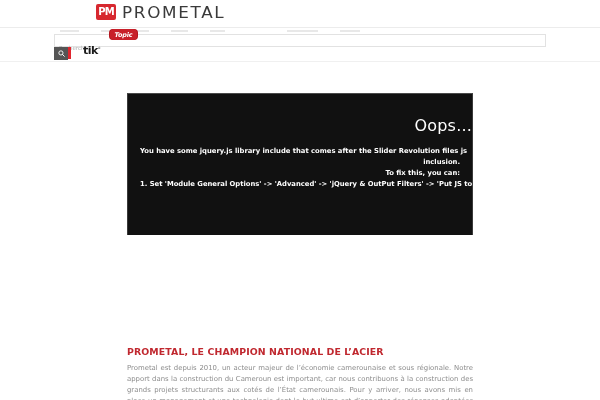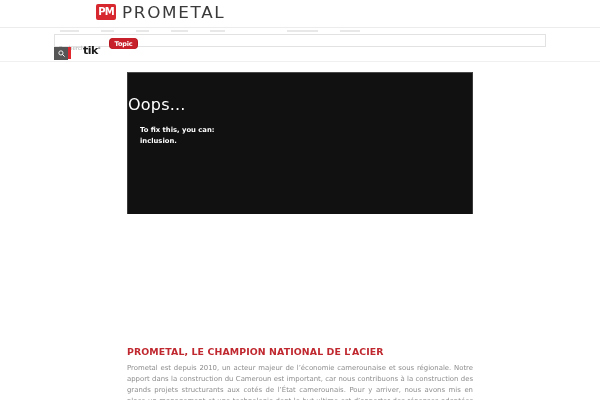--- a/index.html
+++ b/index.html
@@ -20,26 +20,26 @@
     .search-bar { position: absolute; left: 54px; top: 34px; width: 492px; height: 13px; border: 1px solid #e2e2e2; background: #fff; }
     .search-bar input { width: 100%; height: 100%; border: none; outline: none; font-family: "DejaVu Sans", sans-serif; font-size: 5.5px; color: #999; padding-left: 4px; background: transparent; }
     .search-bar input::placeholder { color: #b0b0b0; }
 
     .search-btn { position: absolute; left: 54px; top: 47px; width: 14px; height: 13px; background: #555555; display: flex; align-items: center; justify-content: center; }
     .search-btn svg { width: 7px; height: 7px; }
     .red-tab { position: absolute; left: 68px; top: 47px; width: 3px; height: 12px; background: #e0262e; }
 
     .brand-tik { position: absolute; left: 83px; top: 44px; font-family: "DejaVu Sans", sans-serif; font-weight: bold; font-size: 11px; color: #1b1b1b; letter-spacing: -0.5px; }
     .brand-tik sup { font-size: 3px; font-weight: normal; }
-    .brand-topic { position: absolute; left: 110px; top: 38px; width: 27px; height: 11px; background: #c8202a; border-radius: 4px; display: flex; align-items: center; justify-content: center; box-shadow: 1px 0 0 #b3141d, -1px 0 0 #b3141d; }
+    .brand-topic { position: absolute; left: 110px; top: 29px; width: 27px; height: 11px; background: #c8202a; border-radius: 4px; display: flex; align-items: center; justify-content: center; box-shadow: 1px 0 0 #b3141d, -1px 0 0 #b3141d; font-style: italic; }
     .brand-topic span { color: #fff; font-family: "DejaVu Sans", sans-serif; font-weight: bold; font-size: 6.5px; letter-spacing: -0.2px; }
 
     .sub-divider { position: absolute; left: 0; top: 61px; width: 600px; height: 1px; background: #f0f0f0; }
 
-    .slider-error { position: absolute; left: 127px; top: 72px; width: 346px; height: 142px; background: #111111; border-top: 1px solid #4a4a4a; border-left: 1px solid #3a3a3a; border-right: 1px solid #3a3a3a; color: #ffffff; text-align: left; }
+    .slider-error { position: absolute; left: 127px; top: 93px; width: 346px; height: 142px; background: #111111; border-top: 1px solid #4a4a4a; border-left: 1px solid #3a3a3a; border-right: 1px solid #3a3a3a; color: #ffffff; text-align: right; }
     .slider-error h2 { font-family: "DejaVu Sans", sans-serif; font-weight: normal; font-size: 16px; margin-top: 22px; line-height: 20px; letter-spacing: 0.2px; }
     .slider-error .msg { font-family: "DejaVu Sans", sans-serif; font-size: 6.8px; line-height: 11px; margin-top: 10px; padding: 0 12px; font-weight: bold; }
     .slider-error .msg div { white-space: nowrap; }
 
     .content { position: absolute; left: 127px; top: 320px; width: 346px; }
     .content h1 { font-family: "DejaVu Sans", sans-serif; font-size: 9.4px; font-weight: bold; color: #c0282f; letter-spacing: 0.1px; line-height: 12px; margin-top: 26px; }
     .content p { margin-top: 5px; font-family: "DejaVu Sans", sans-serif; font-size: 6.9px; line-height: 11px; color: #8c8c8c; text-align: justify; }
   </style>
 </head>
 <body>
@@ -80,21 +80,23 @@
 </a>
 <a class="brand-topic">
   <span>Topic</span>
 </a>
 
 <div class="sub-divider"></div>
 
 <div class="slider-error">
   <h2>Oops...</h2>
   <div class="msg">
+    <div>You have some jquery.js library include that comes after the Slider Revolution files js</div>
+    <div>inclusion.</div>
     <div>To fix this, you can:</div>
-    <div>inclusion.</div>
+    <div>1. Set 'Module General Options' -&gt; 'Advanced' -&gt; 'jQuery &amp; OutPut Filters' -&gt; 'Put JS to Body'</div>
   </div>
 </div>
 
 <div class="content">
   <h1>PROMETAL, LE CHAMPION NATIONAL DE L’ACIER</h1>
   <p>Prometal est depuis 2010, un acteur majeur de l’économie camerounaise et sous régionale. Notre apport dans la construction du Cameroun est important, car nous contribuons à la construction des grands projets structurants aux cotés de l’État camerounais. Pour y arriver, nous avons mis en place un management et une technologie dont le but ultime est d’apporter des réponses adaptées aux besoins de tous nos partenaires. Notre objectif engagé est la mise sur pieds d’un cluster de sidérurgie-métallurgie au Cameroun, afin d’autonomiser notre économie, faciliter les ravitaillements en produits d’acier et aussi, contribuer à la limitation des importations grâce au «</p>
 </div>
 
 </body></html>

